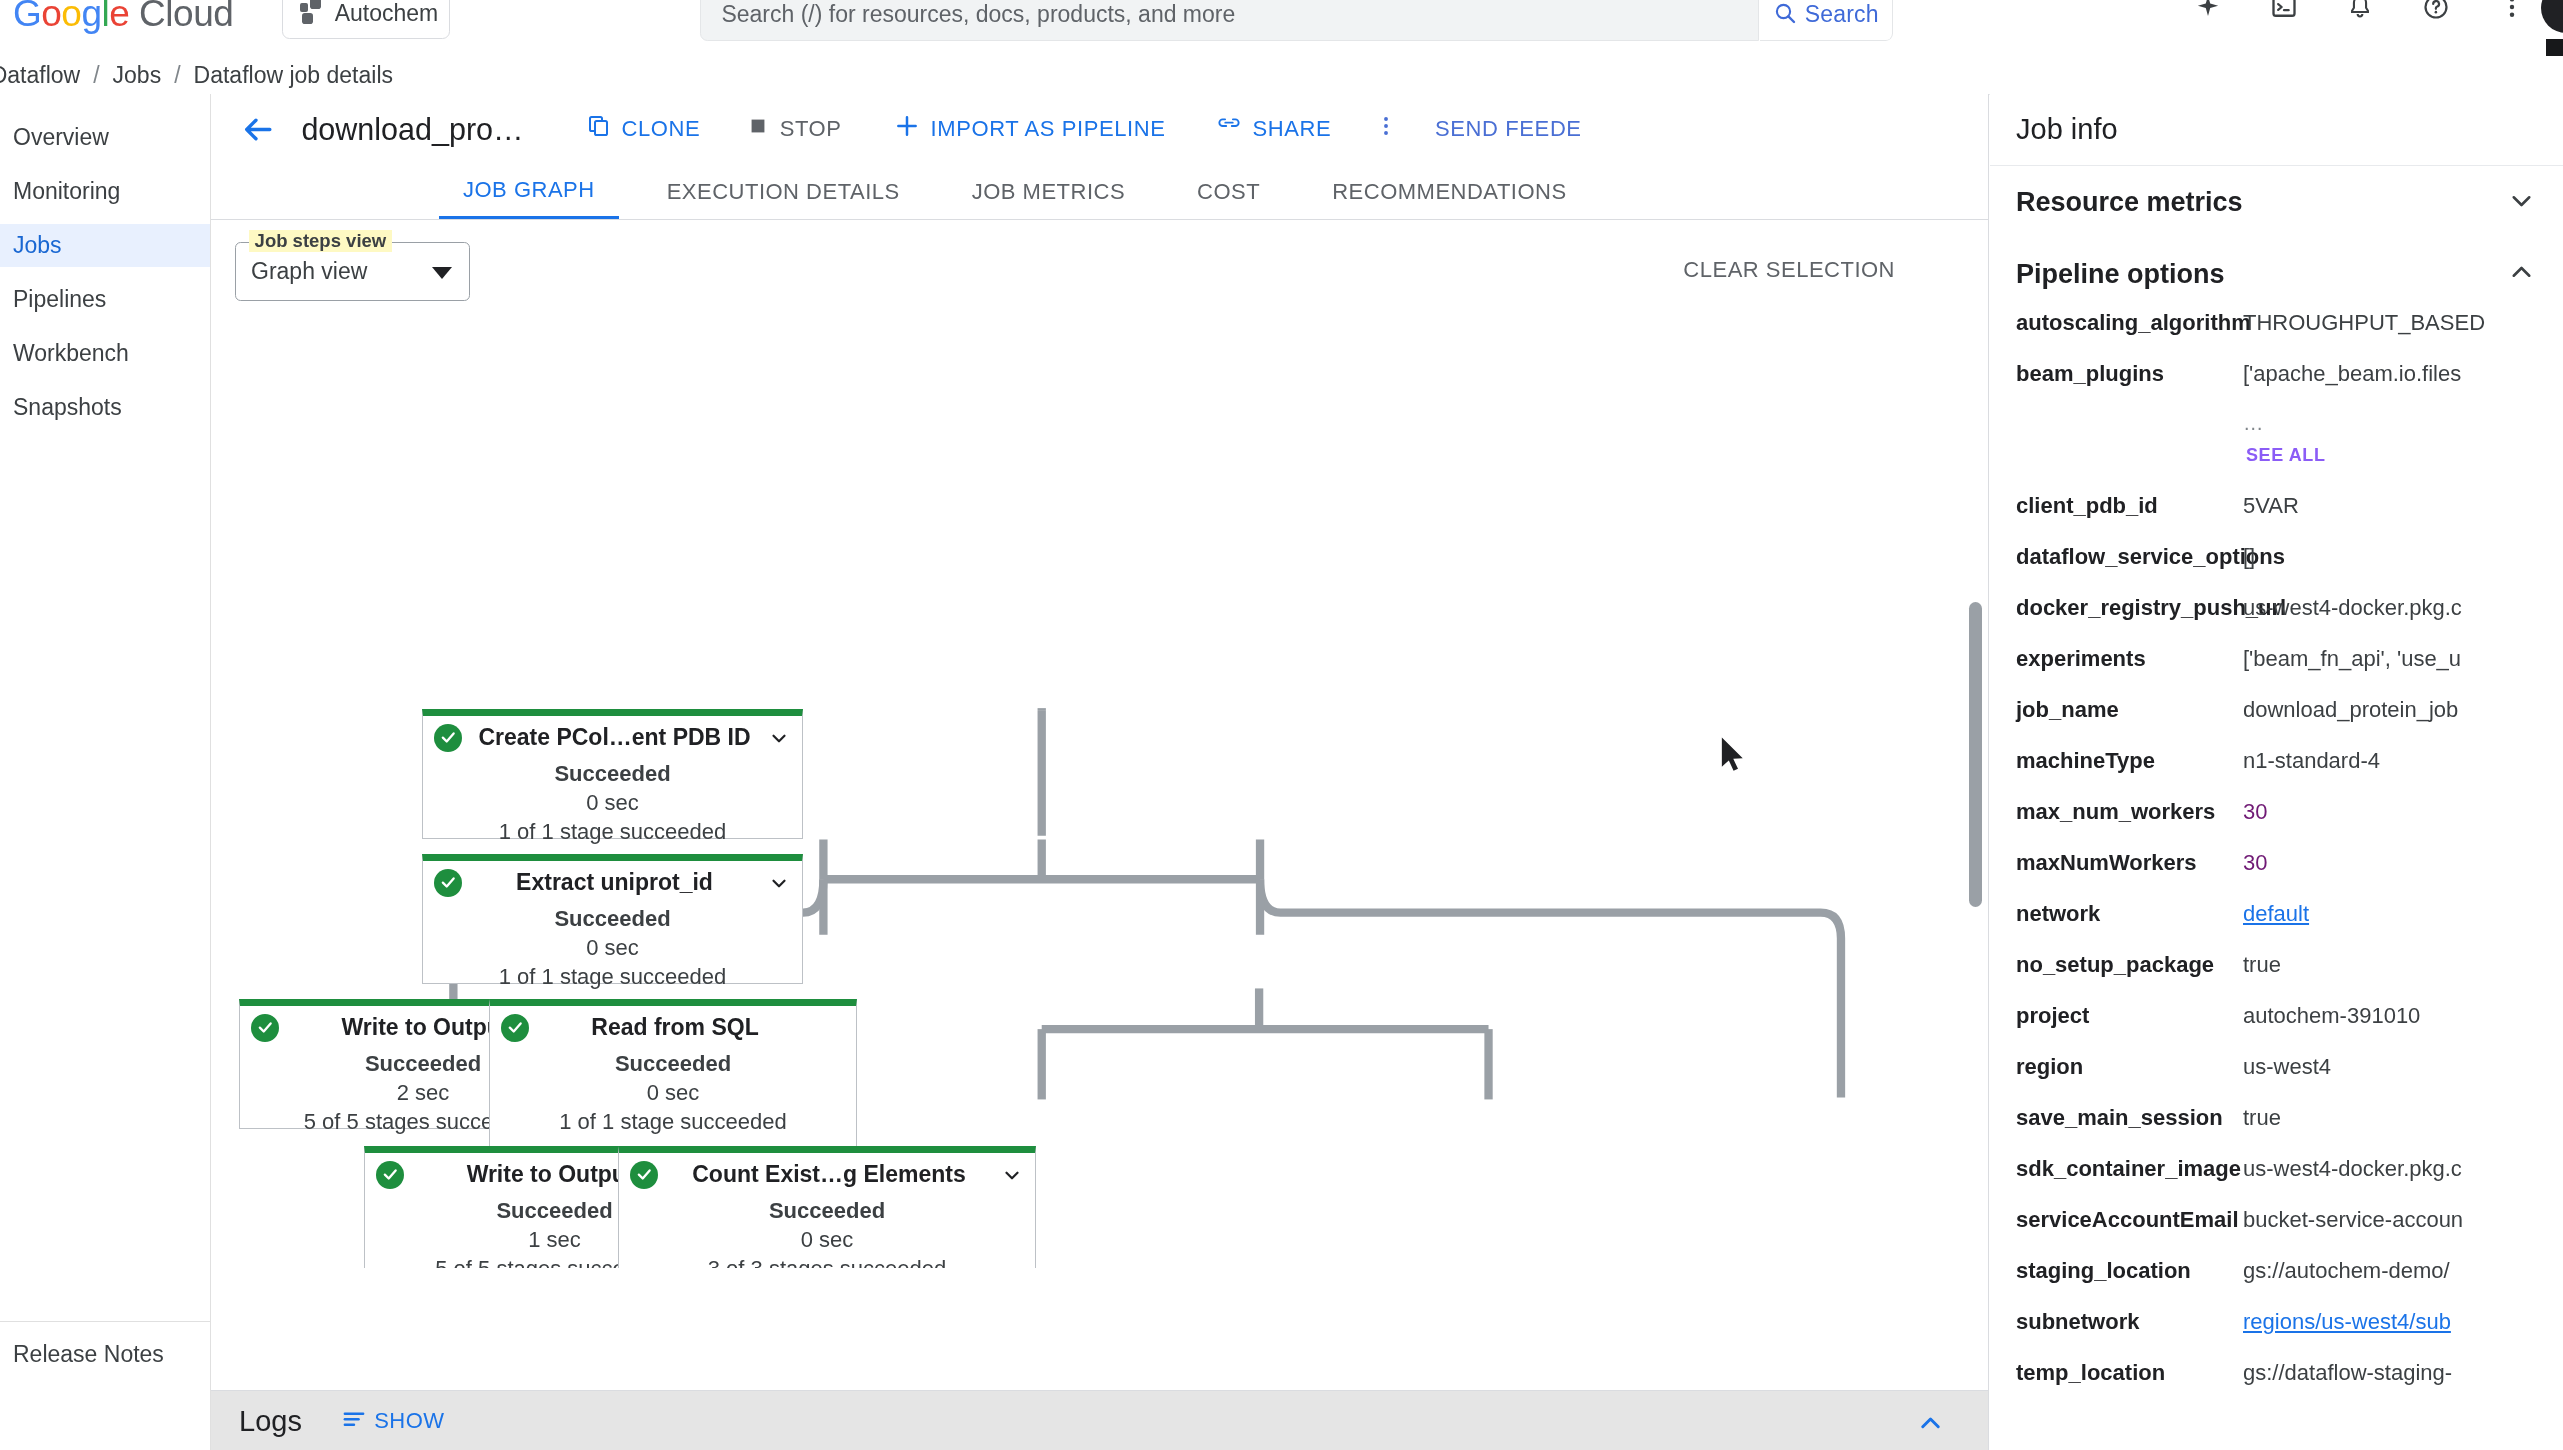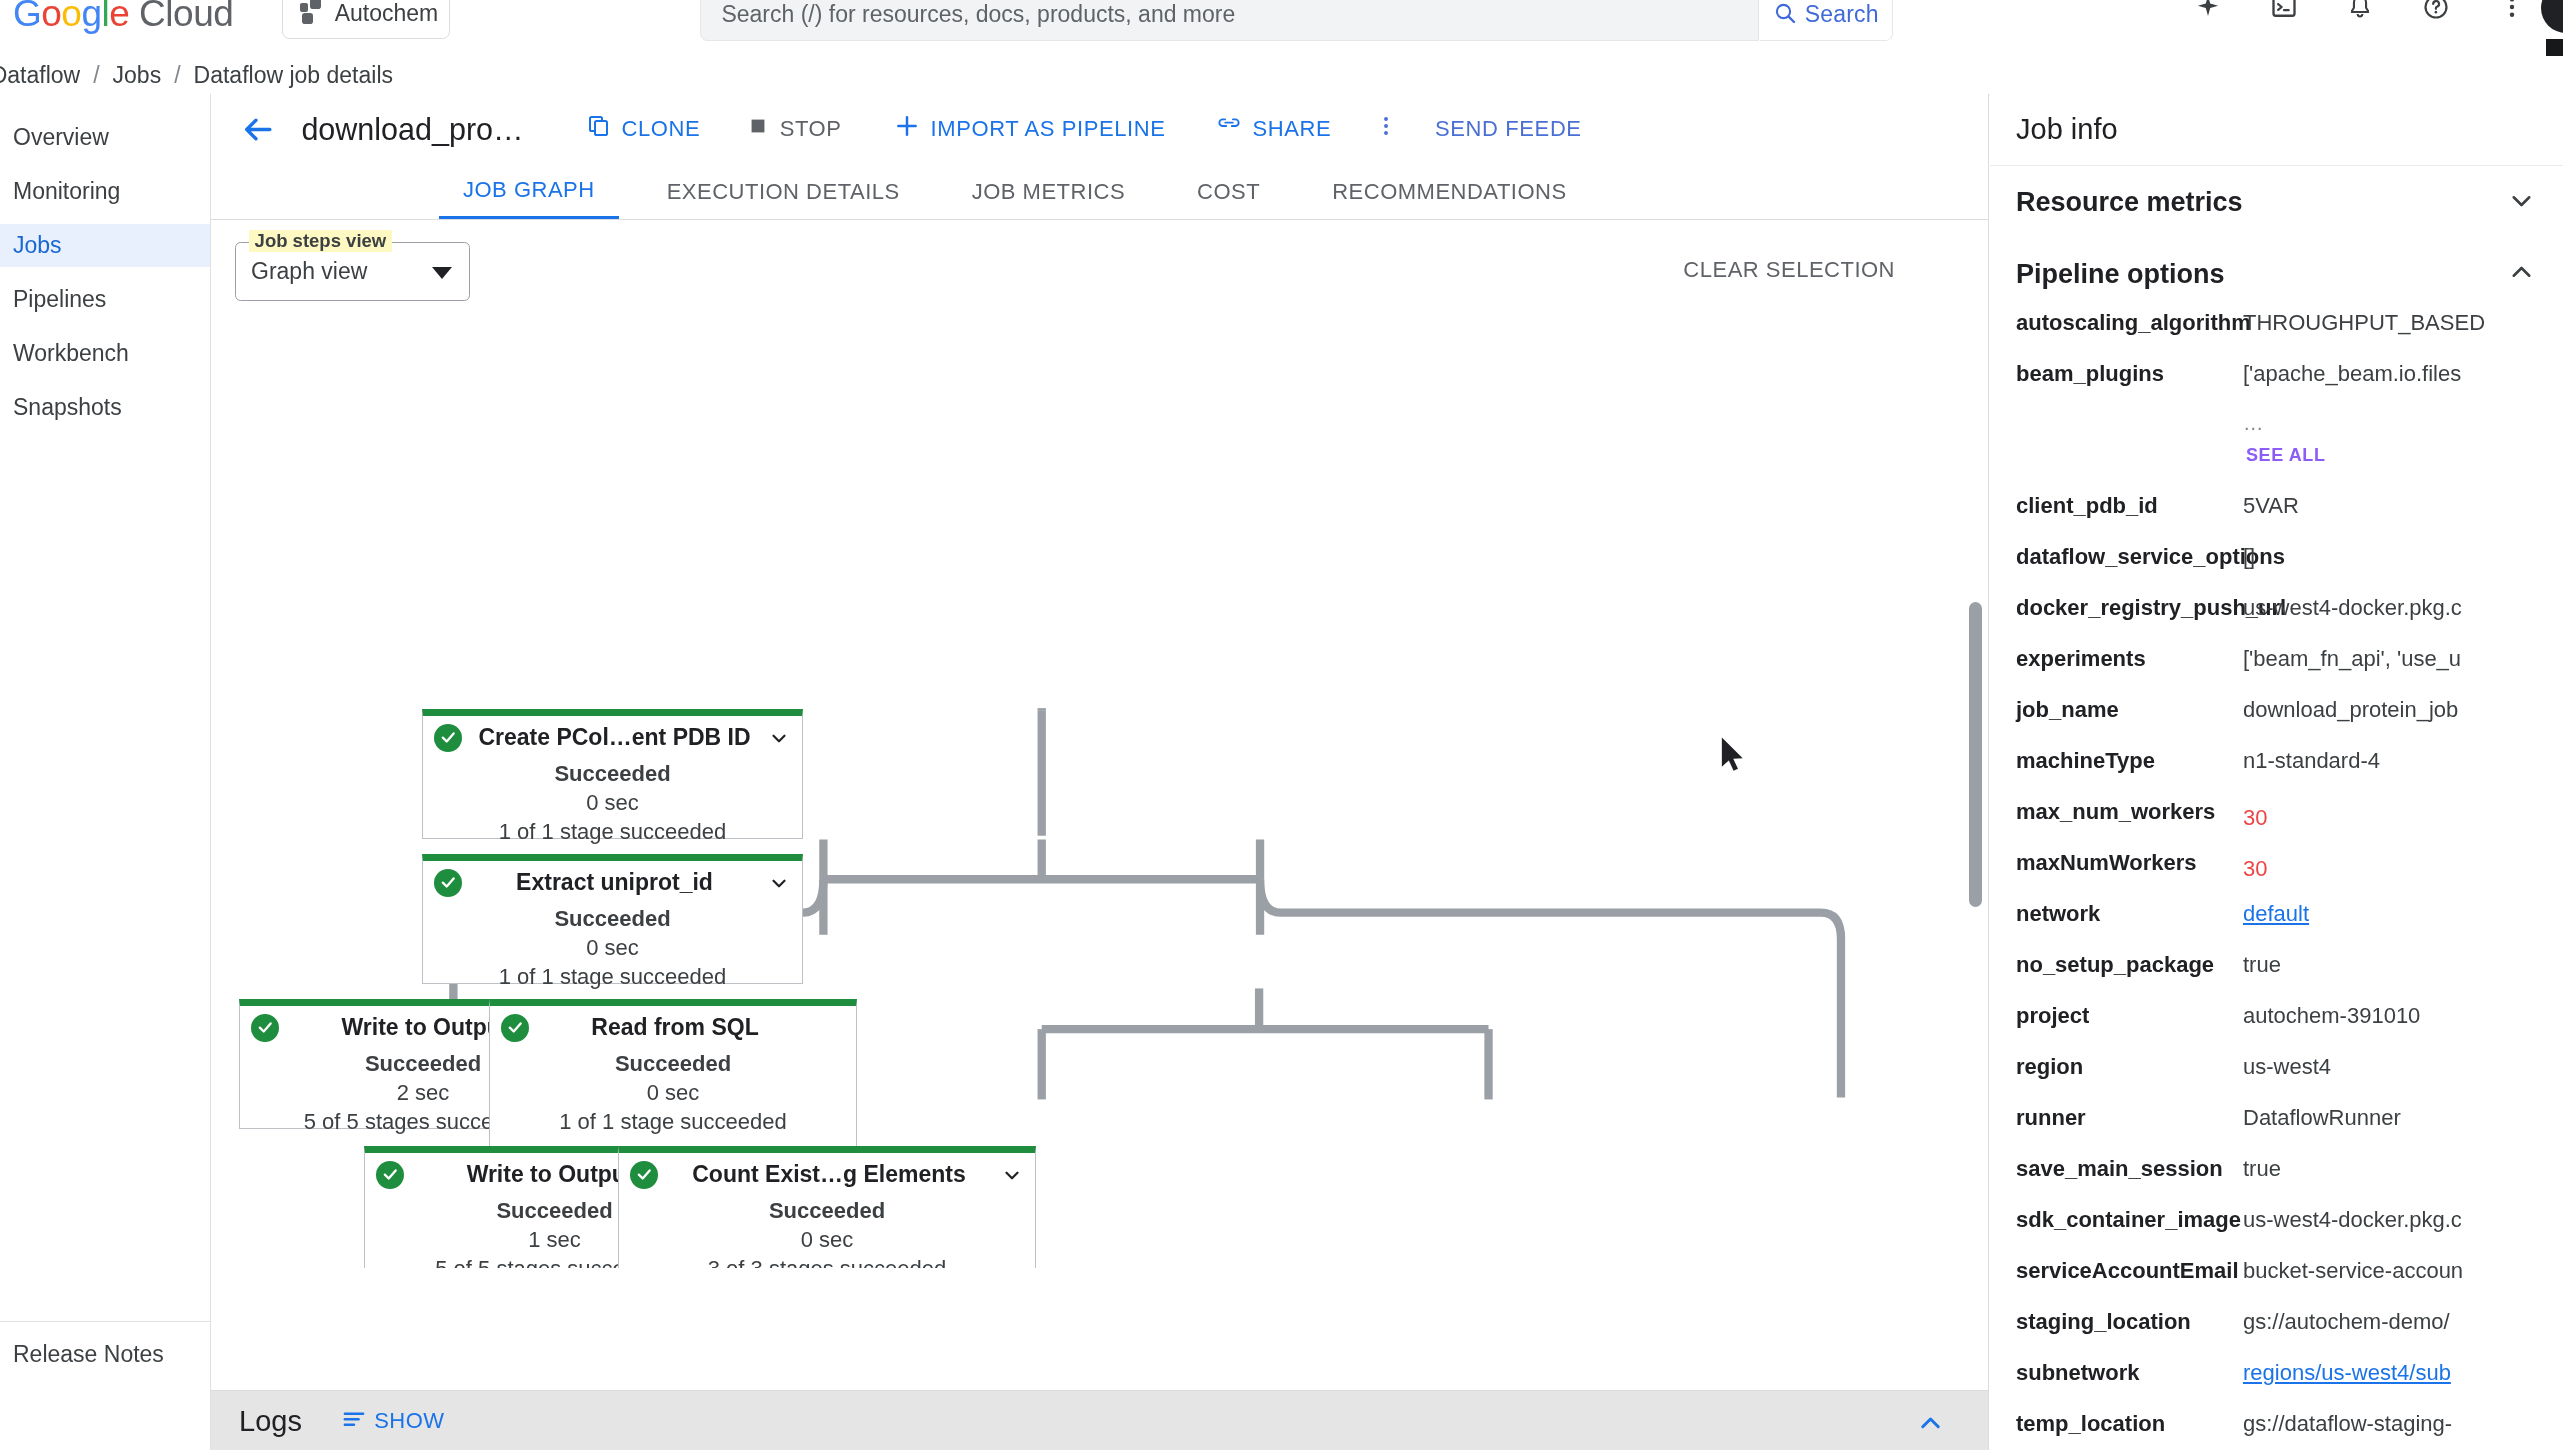--- a/index.html
+++ b/index.html
@@ -209,21 +209,21 @@
   .rp-title { font-size: 29px; color:#202124; }
   .rp-section {
     height: 72px; display:flex; align-items:center; justify-content:space-between;
     padding: 0 26px;
   }
   .rp-section .s-title { font-size: 27px; color:#202124; font-weight:700; }
   .kvlist { padding: 0 26px; }
   .kv { display:flex; align-items:flex-start; height: 51px; }
   .kv .k { width: 227px; flex:none; font-size: 22px; color:#202124; font-weight:600; white-space:nowrap; }
   .kv .v { flex:1; font-size: 22px; color:#3c4043; white-space:nowrap; overflow:hidden; }
-  .kv .v.muted { color:#ef4444;margin-top:6px; }
+  .kv .v.muted { color:#701a75; }
   .kv .v.link { color:#1a73e8; text-decoration: underline; }
   .ellipsis-row { font-size: 20.4px; color:#80868b; padding-left: 227px; letter-spacing:1.9px; height: 33px;}
   .seeall { padding-left: 230px; font-size: 18px; color:#8b5cf6; font-weight:600; letter-spacing:0.6px; height: 48px;}
 </style>
 </head>
 <body>
 
 <div class="topbar">
   <div class="gc-logo">
     <span class="g1">G</span><span class="o1">o</span><span class="o2">o</span><span class="g2">g</span><span class="l1">l</span><span class="e1">e</span>
@@ -635,24 +635,20 @@
     </div>
     <div class="kv">
       <span class="k">project</span>
       <span class="v">autochem-391010</span>
     </div>
     <div class="kv">
       <span class="k">region</span>
       <span class="v">us-west4</span>
     </div>
     <div class="kv">
-      <span class="k">runner</span>
-      <span class="v">DataflowRunner</span>
-    </div>
-    <div class="kv">
       <span class="k">save_main_session</span>
       <span class="v">true</span>
     </div>
     <div class="kv">
       <span class="k">sdk_container_image</span>
       <span class="v">us-west4-docker.pkg.c</span>
     </div>
     <div class="kv">
       <span class="k">serviceAccountEmail</span>
       <span class="v">bucket-service-accoun</span>

